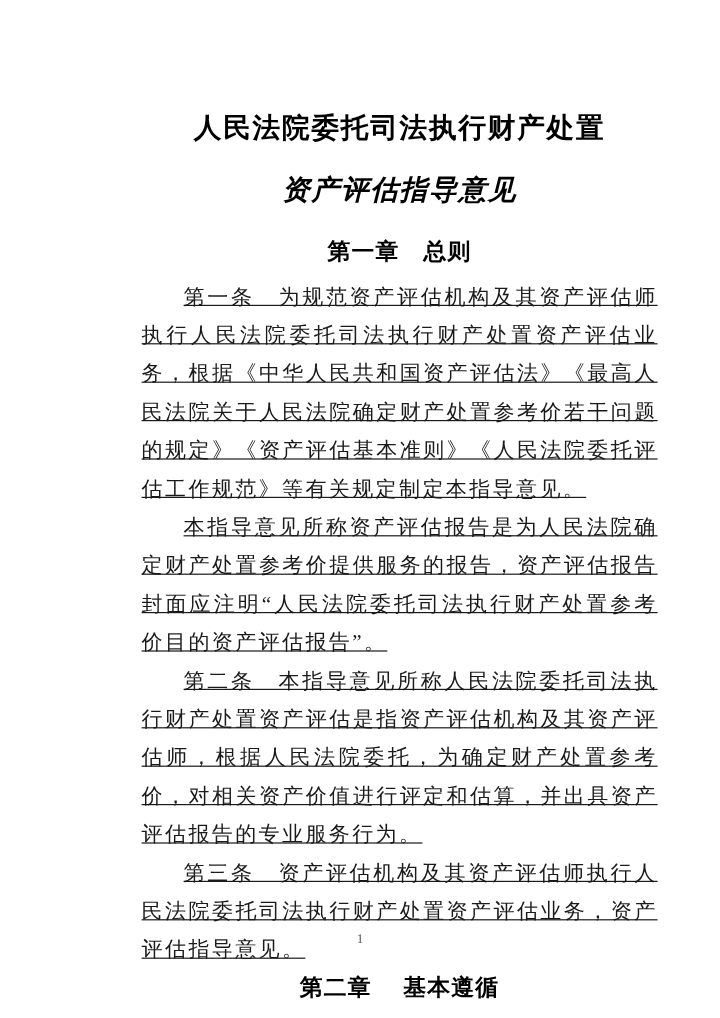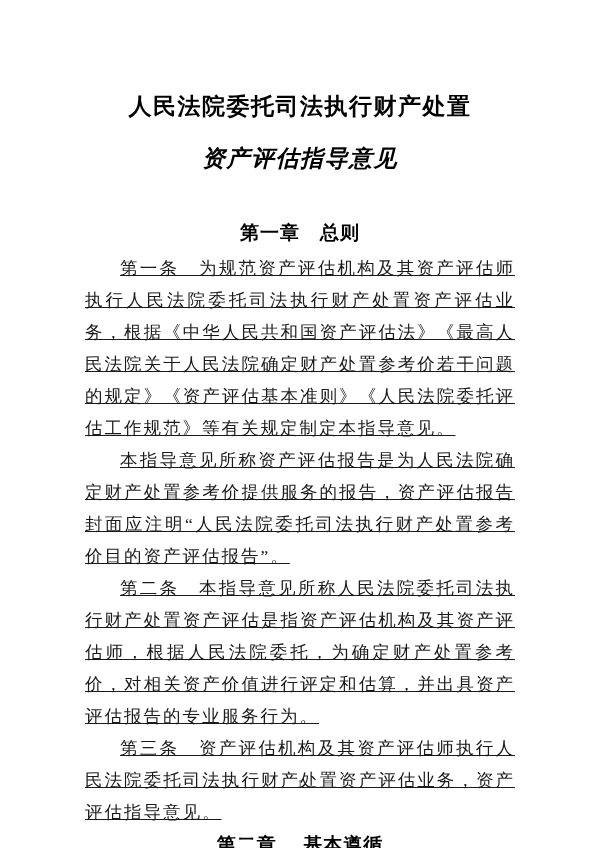--- a/index.html
+++ b/index.html
@@ -11,20 +11,21 @@
     position: relative;
     width: 600px;
     height: 848px;
     margin: 0 auto;
     background: #ffffff;
     box-sizing: border-box;
     padding-top: 92px;
     overflow: hidden;
     font-family: "Liberation Serif", "DejaVu Serif", serif;
     color: #1a1a1a;
+    padding-left: 33px;
   }
   .content {
     margin: 0 85px;
     width: 430px;
   }
   .title-line {
     margin: 0;
     text-align: center;
     font-family: "Liberation Sans", "DejaVu Sans", sans-serif;
     font-weight: 700;
@@ -41,22 +42,23 @@
     margin: 0;
     text-align: center;
     font-family: "Liberation Sans", "DejaVu Sans", sans-serif;
     font-weight: 700;
     font-size: 19px;
     line-height: 25px;
     letter-spacing: 1px;
     color: #000000;
   }
   .chapter-heading.first {
-    margin-top: 48px;
+    margin-top: 27px;
     margin-bottom: 7px;
+    font-family: Liberation Mono, monospace;
   }
   .chapter-heading.second {
     margin-top: 4px;
     margin-bottom: 4px;
   }
   .body-paragraph {
     margin: 0;
     font-size: 17.5px;
     line-height: 32px;
     letter-spacing: 2px;

